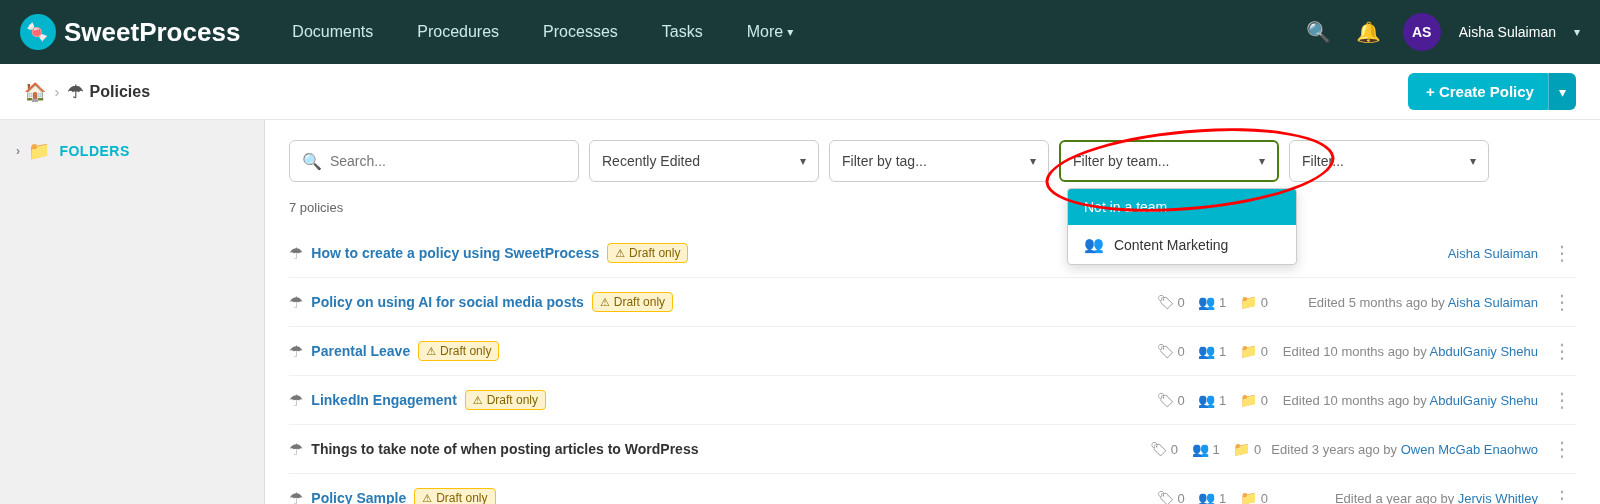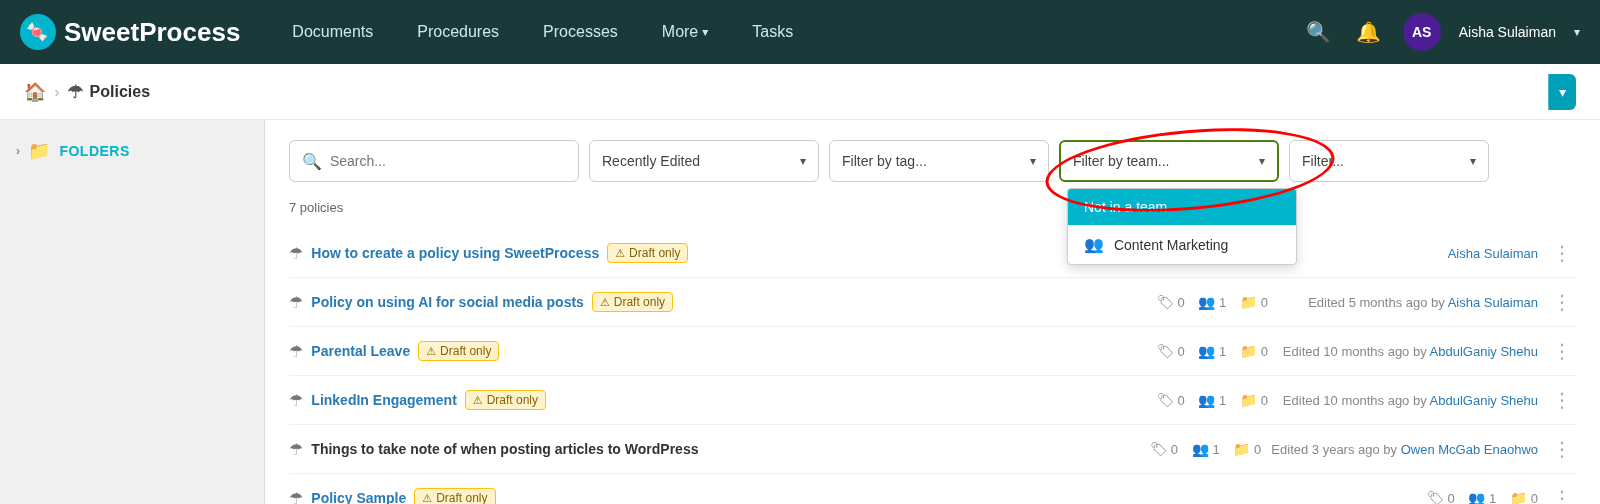--- a/index.html
+++ b/index.html
@@ -342,42 +342,43 @@
   <div class="logo-area">
     <div class="logo-icon">🍬</div>
     <span class="logo-text">
       <span>Sweet</span><span>Process</span>
     </span>
   </div>
   <div class="nav-links">
     <a class="nav-link">Documents</a>
     <a class="nav-link">Procedures</a>
     <a class="nav-link">Processes</a>
+    <a class="nav-link">Tasks</a>
     <a class="nav-link has-arrow">More</a>
-    <a class="nav-link">Tasks</a>
   </div>
   <div class="nav-right">
     <button class="nav-icon-btn">🔍</button>
     <button class="nav-icon-btn">🔔</button>
     <div class="avatar-circle">AS</div>
     <span class="user-name">Aisha Sulaiman</span>
     <span class="user-chevron">▾</span>
   </div>
 </nav>
 
 <div class="breadcrumb-bar">
   <div class="breadcrumb">
     <span class="breadcrumb-home">🏠</span>
     <span class="breadcrumb-sep">›</span>
     <span class="breadcrumb-current">
       <span class="umbrella-icon">☂</span>
       <span>Policies</span>
     </span>
   </div>
   <div class="btn-group">
+    <button class="create-btn">+ Create Policy</button>
     <button class="create-btn-arrow">▾</button>
   </div>
 </div>
 
 <div class="main-layout">
 
   <div class="sidebar">
     <div class="folders-label">
       <span class="chevron-right">›</span>
       <span class="folder-icon">📁</span>
@@ -566,18 +567,21 @@
           </span>
           <span class="meta-item">
             <span class="meta-icon">👥</span>
             <span class="meta-count">1</span>
           </span>
           <span class="meta-item">
             <span class="meta-icon">📁</span>
             <span class="meta-count">0</span>
           </span>
         </div>
+        <div class="edit-info">
+          <span>Edited a year ago by </span><a>Jervis Whitley</a>
+        </div>
         <span class="more-btn">⋮</span>
       </div>
 
     </div>
   </div>
 </div>
 
 </body></html>

